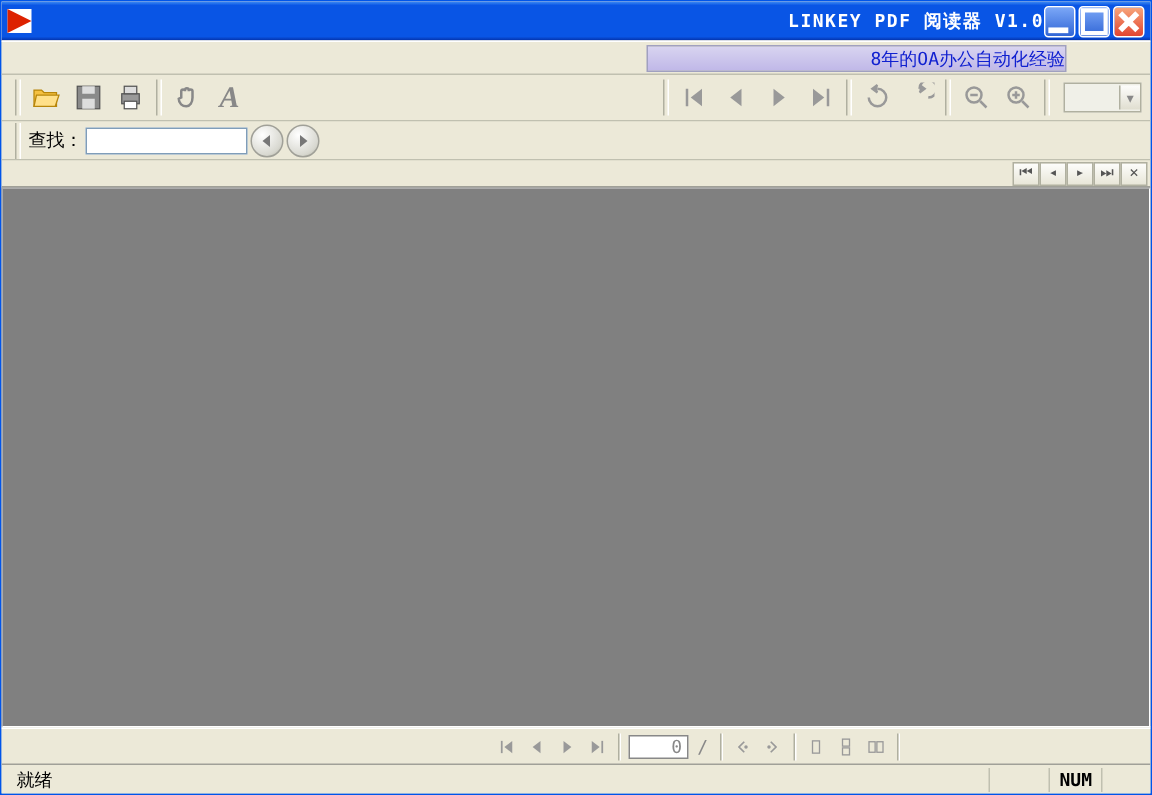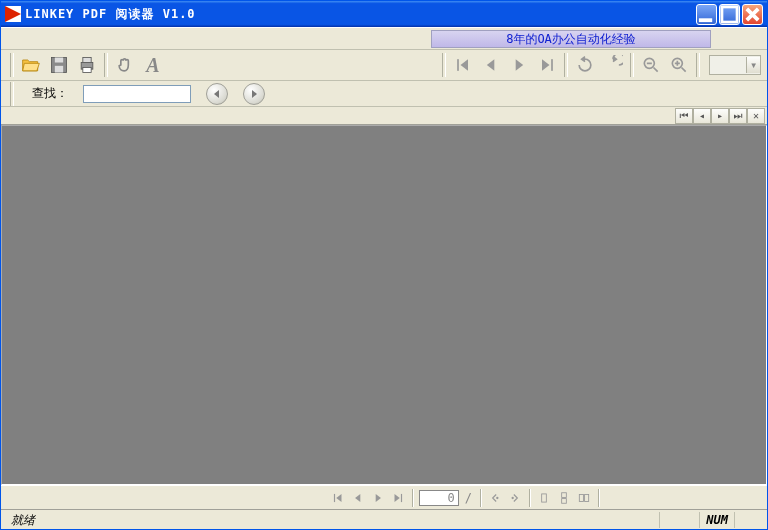--- a/index.html
+++ b/index.html
@@ -1,45 +1,45 @@
 <!DOCTYPE html>
 <html><head>
 <meta charset="utf-8">
 <style>
 * { margin: 0; padding: 0; box-sizing: border-box; font-family: "SimSun", "宋体", monospace; font-size: 12px; }
 body { width: 768px; height: 530px; background: #ece9d8; border: 1px solid #0055ea; display: flex; flex-direction: column; overflow: hidden; }
 .titlebar { height: 26px; background: linear-gradient(to bottom, #3f8cf3 0%, #0955e5 10%, #0955e5 90%, #0431a8 100%); display: flex; align-items: center; padding: 0 2px; color: #fff; }
 .titlebar .logo { width: 16px; height: 16px; background: #fff; margin: 0 4px 0 2px; position: relative; }
 .titlebar .logo::after { content: ""; position: absolute; left: 0; top: 0; border-left: 16px solid #d20; border-top: 8px solid transparent; border-bottom: 8px solid transparent; }
-.titlebar .title { flex: 1; font-weight: bold; font-family: "Fixedsys", monospace; letter-spacing: 1px; }
+.titlebar .title { flex: 1; font-weight: bold; font-family: "Fixedsys", monospace; letter-spacing: 1px; text-align: right; }
 .winbtns { display: flex; gap: 2px; margin-right: 2px; }
 .winbtn { width: 21px; height: 21px; border: 1px solid #fff; border-radius: 3px; display: flex; align-items: center; justify-content: center; color: #fff; font-weight: bold; }
 .winbtn.min, .winbtn.max { background: linear-gradient(to bottom, #7ba7f7, #3166d6); }
 .winbtn.close { background: linear-gradient(to bottom, #f7a67b, #e24531); }
 .menubar { height: 22px; background: #ece9d8; display: flex; align-items: center; border-top: 1px solid #fff; }
 .menubar .menus { display: flex; }
 .menuitem { padding: 3px 8px; cursor: default; }
-.banner { width: 280px; height: 18px; margin-left: auto; margin-right: 56px; background: linear-gradient(to bottom, #d8d4f0, #c0b8e8); border: 1px solid #a0a0c0; text-align: center; color: #1020d0; font-size: 12px; line-height: 16px; }
+.banner { width: 280px; height: 18px; margin-left: auto; margin-right: 56px; background: linear-gradient(to bottom, #d8d4f0, #c0b8e8); border: 1px solid #a0a0c0; text-align: right; color: #1020d0; font-size: 12px; line-height: 16px; }
 .toolbar { height: 32px; background: #ece9d8; border-top: 1px solid #c0c0b0; border-bottom: 1px solid #c0c0b0; display: flex; align-items: center; padding: 0 6px; }
 .sep { width: 4px; height: 24px; border-left: 1px solid #b0b0a0; border-right: 1px solid #fff; margin: 0 3px; }
 .tbtn { width: 28px; height: 28px; display: flex; align-items: center; justify-content: center; color: #888; border-radius: 2px; }
 .tbtn svg { width: 20px; height: 20px; }
-.findbar { height: 26px; background: #ece9d8; border-bottom: 1px solid #c0c0b0; display: flex; align-items: center; padding: 0 6px; gap: 15px; }
+.findbar { height: 26px; background: #ece9d8; border-bottom: 1px solid #c0c0b0; display: flex; align-items: center; padding: 0 6px; gap: 2px; }
 .findbar input { width: 108px; height: 18px; border: 1px solid #7f9db9; background: #fff; }
 .circbtn { width: 22px; height: 22px; border-radius: 50%; background: radial-gradient(circle at 35% 30%, #fff, #d8d8d0 70%, #b0b0a0); border: 1px solid #a0a098; display: flex; align-items: center; justify-content: center; color: #777; font-weight: bold; }
 .tabstrip { height: 18px; background: #ece9d8; border-bottom: 1px solid #a0a098; display: flex; justify-content: flex-end; align-items: center; padding-right: 2px; gap: 0; }
 .tabbtn { width: 18px; height: 16px; background: linear-gradient(to bottom, #fdfdfb, #e8e6d8); border: 1px solid #b0b0a0; display: flex; align-items: center; justify-content: center; color: #555; font-size: 10px; }
 .viewer { flex: 1; background: #808080; border: 1px inset #fff; margin: 0; }
 .navbar { height: 24px; background: #ece9d8; border-top: 1px solid #fff; display: flex; align-items: center; padding: 0 4px; }
 .navbar .smbtn { width: 20px; height: 20px; display: flex; align-items: center; justify-content: center; color: #888; }
 .navbar .smbtn svg { width: 14px; height: 14px; }
 .navbar .vs { width: 1px; height: 18px; background: #b0b0a0; margin: 0 4px; box-shadow: 1px 0 #fff; }
 .pagebox { width: 40px; height: 16px; border: 1px solid #888; background: #fff; text-align: right; padding-right: 3px; margin: 0 2px; line-height: 14px; color: #888; }
 .statusbar { height: 20px; background: #ece9d8; border-top: 1px solid #a0a098; display: flex; align-items: center; padding: 0 4px; }
-.statusbar .cell { padding: 0 6px; border-right: 1px solid #c0c0b0; height: 16px; line-height: 16px; font-style: italic; }
+.statusbar .cell { padding: 0 6px; border-right: 1px solid #c0c0b0; height: 16px; line-height: 16px; }
 .statusbar .ready { flex: 1; }
 .spacer { flex: 1; }
 .combo { width: 52px; height: 20px; border: 1px solid #b0b0a0; background: #f0f0e8; margin-left: 6px; display: flex; align-items: center; justify-content: flex-end; }
 .combo .dd { width: 14px; height: 16px; background: linear-gradient(#fdfdfb,#e0ded0); border-left: 1px solid #b0b0a0; display: flex; align-items: center; justify-content: center; color: #888; }
 </style>
 </head>
 <body>
 
 <div class="titlebar">
   <div class="logo"></div>

